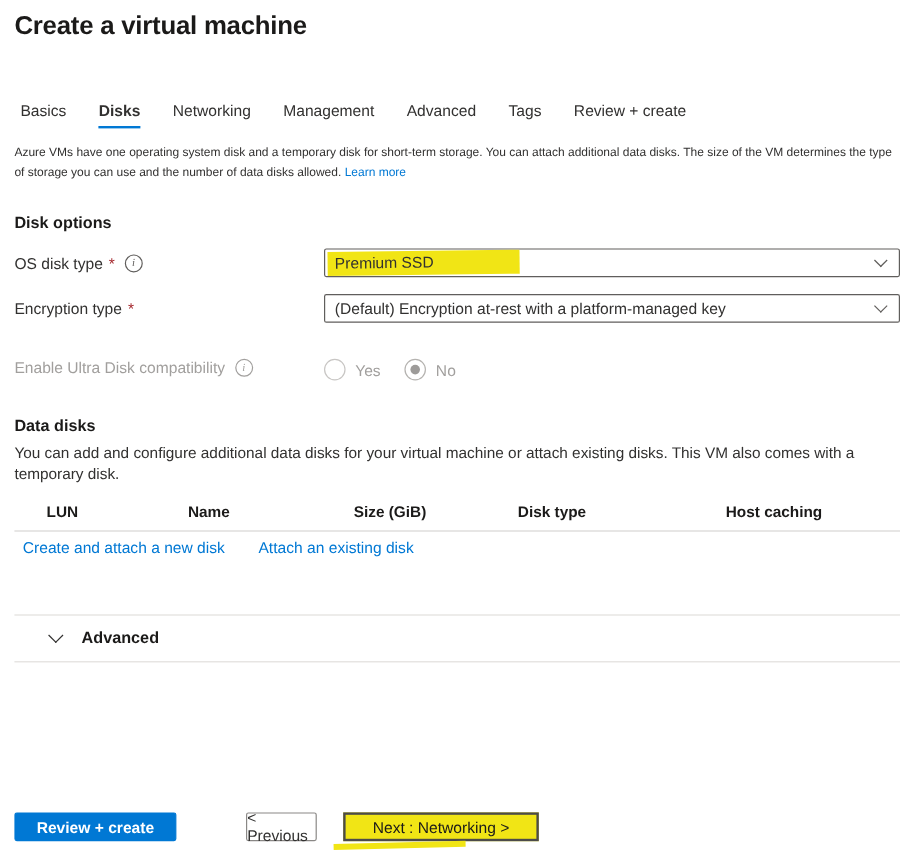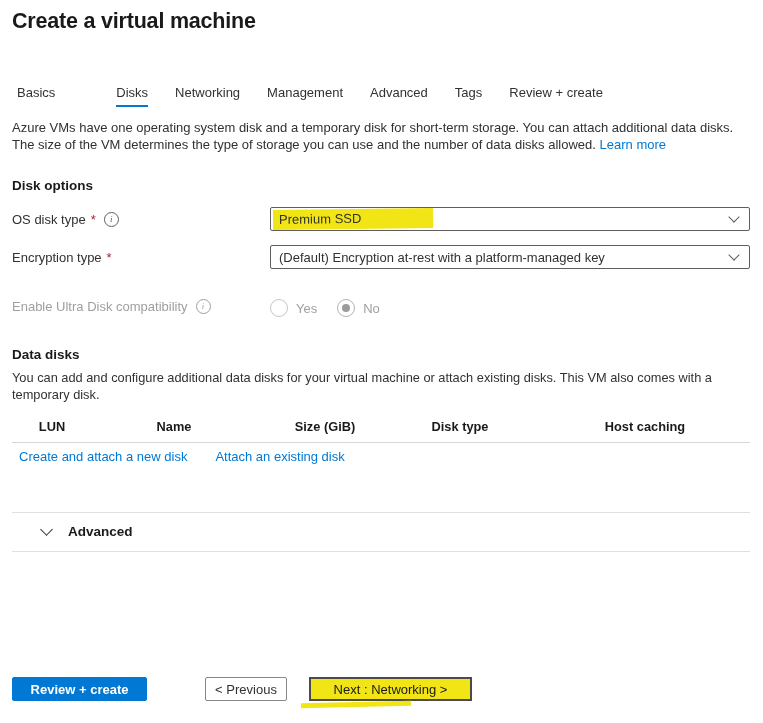--- a/index.html
+++ b/index.html
@@ -12,25 +12,25 @@
 
   
   .page-title {
     font-size:21.5px; font-weight:700; color:#1b1a19;
     margin:9px 0 0 0; letter-spacing:-0.2px;
   }
 
   
   .tabs { display:flex; gap:27px; margin-top:51px; padding-left:5px; }
   .tab { font-size:13px; color:#323130; padding-bottom:7px; position:relative; cursor:pointer; white-space:nowrap; }
-  .tab.active { font-weight:400;margin-left:34px; }
+  .tab.active { font-weight:700; }
   .tab.active::after { content:""; position:absolute; left:0; right:0; bottom:0; height:2px; background:#0078d4; }
 
   
-  .intro { margin-top:13px; font-size:13px; line-height:16.5px; max-width:744px; }
+  .intro { margin-top:13px; font-size:10px; line-height:16.5px; max-width:744px; }
   .link { color:#0078d4; text-decoration:none; cursor:pointer; }
 
   
   .section-h { margin-top:25px; font-size:13.5px; font-weight:700; color:#1b1a19; }
 
   
   .form-row { display:flex; align-items:center; margin-top:14px; }
   .form-row.top { align-items:flex-start; margin-top:30px; }
   .form-label { width:258px; flex:none; font-size:13px; display:flex; align-items:center; }
   .req { color:#a4262c; margin-left:5px; }
@@ -80,21 +80,21 @@
   .divider { height:1px; background:#e1dfdd; }
   .div-top { margin-top:48px; }
   .advanced-row { display:flex; align-items:center; padding:11px 0 12px 30px; cursor:pointer; }
   .adv-chev { width:8px; height:8px; border-right:1.6px solid #323130; border-bottom:1.6px solid #323130; transform:rotate(45deg); margin-top:-5px; margin-right:17px; flex:none; }
   .advanced-label { font-weight:700; font-size:13.5px; color:#1b1a19; }
 
   
   .footer { position:absolute; left:12px; top:677px; display:flex; align-items:center; }
   .btn { height:24px; display:flex; align-items:center; justify-content:center; box-sizing:border-box; font-size:13px; cursor:pointer; border-radius:2px; }
   .btn-primary { width:135px; background:#0078d4; border:1px solid #0078d4; color:#fff; font-weight:700; }
-  .btn-prev { width:82px; margin-left:58px; background:#fff; border:1px solid #8a8886; color:#323130; }
+  .btn-prev { width:59px; margin-left:58px; background:#fff; border:1px solid #8a8886; color:#323130; }
   .btn-next { width:163px; margin-left:22px; background:#f1e515; border:2px solid #4c4b49; border-radius:0; color:#1b1a19; position:relative; }
   .btn-next::after { content:""; position:absolute; left:-10px; bottom:-8px; width:110px; height:5px; background:#f1e515; transform:rotate(-1.4deg); }
 </style>
 </head>
 <body>
 
 <div class="container">
 
   <h1 class="page-title">Create a virtual machine</h1>
 

